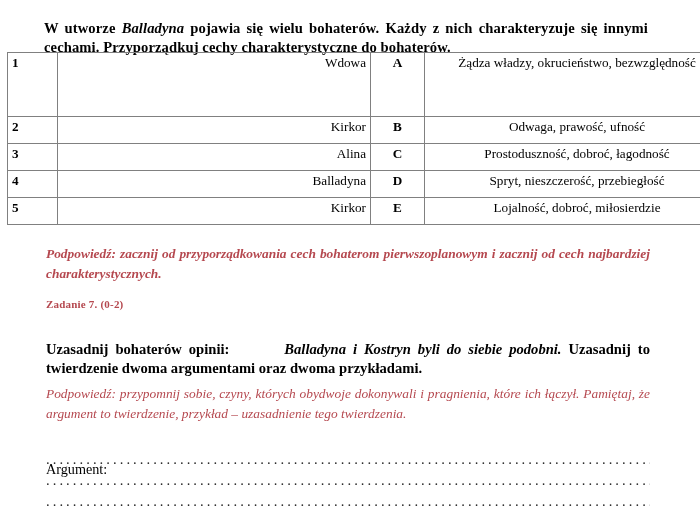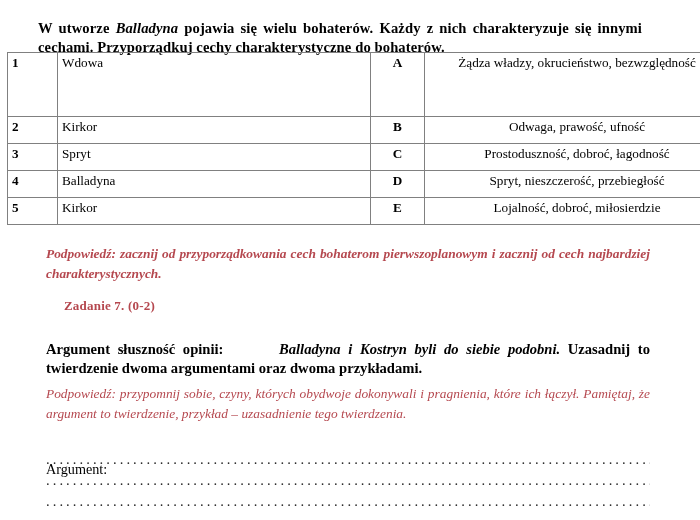--- a/index.html
+++ b/index.html
@@ -18,21 +18,21 @@
   .page {
     position: relative;
     width: 700px;
     height: 520px;
     box-sizing: border-box;
   }
 
   
   .intro {
     position: absolute;
-    left: 38px;
+    left: 44px;
     top: 4px;
     width: 604px;
     font-size: 14.6px;
     font-weight: bold;
     line-height: 1.33;
     text-align: justify;
     letter-spacing: 0.1px;
   }
   .intro .ital {
     font-style: italic;
@@ -48,21 +48,21 @@
     table-layout: fixed;
   }
   .match-table td {
     border: 1px solid #808080;
     font-size: 13.2px;
     padding: 2px 4px;
     vertical-align: top;
     line-height: 1.26;
   }
   .col-num  { width: 41px;  text-align: left;   font-weight: bold; padding-left: 7px; }
-  .col-name { width: 304px; text-align: left; }
+  .col-name { width: 304px; text-align: right; }
   .col-let  { width: 45px;  text-align: center; font-weight: bold; }
   .col-tr   { width: 296px; text-align: center; }
   .row-tall td { height: 59px; }
   .row-std  td { height: 22px; }
 
   
   .hint {
     position: absolute;
     left: 46px;
     width: 604px;
@@ -71,23 +71,23 @@
     line-height: 1.45;
     color: #b5484f;
     text-align: justify;
   }
   #hint-1 { top: 231px; font-weight: bold; }
   #hint-2 { top: 371px; }
 
   
   .task-heading {
     position: absolute;
-    left: 64px;
+    left: 46px;
     top: 298px;
-    font-size: 13px;
+    font-size: 11px;
     font-weight: bold;
     color: #b5484f;
     letter-spacing: 0.2px;
   }
 
   
   .task-text {
     position: absolute;
     left: 46px;
     top: 325px;
@@ -143,21 +143,21 @@
         <td class="col-tr">Żądza władzy, okrucieństwo, bezwzględność</td>
       </tr>
       <tr class="row-std">
         <td class="col-num">2</td>
         <td class="col-name">Kirkor</td>
         <td class="col-let">B</td>
         <td class="col-tr">Odwaga, prawość, ufność</td>
       </tr>
       <tr class="row-std">
         <td class="col-num">3</td>
-        <td class="col-name">Spryt</td>
+        <td class="col-name">Alina</td>
         <td class="col-let">C</td>
         <td class="col-tr">Prostoduszność, dobroć, łagodność</td>
       </tr>
       <tr class="row-std">
         <td class="col-num">4</td>
         <td class="col-name">Balladyna</td>
         <td class="col-let">D</td>
         <td class="col-tr">Spryt, nieszczerość, przebiegłość</td>
       </tr>
       <tr class="row-std">
@@ -167,21 +167,21 @@
         <td class="col-tr">Lojalność, dobroć, miłosierdzie</td>
       </tr>
     </tbody>
   </table>
 
   <p class="hint" id="hint-1">Podpowiedź: zacznij od przyporządkowania cech bohaterom pierwszoplanowym i zacznij od cech najbardziej charakterystycznych.</p>
 
   <div class="task-heading">Zadanie 7. (0-2)</div>
 
   <p class="task-text">
-    <span>Argument słuszność opinii: </span><span class="ital">Balladyna i Kostryn byli do siebie podobni.</span><span> Uzasadnij to twierdzenie dwoma argumentami oraz dwoma przykładami.</span>
+    <span>Uzasadnij bohaterów opinii: </span><span class="ital">Balladyna i Kostryn byli do siebie podobni.</span><span> Uzasadnij to twierdzenie dwoma argumentami oraz dwoma przykładami.</span>
   </p>
 
   <p class="hint" id="hint-2">Podpowiedź: przypomnij sobie, czyny, których obydwoje dokonywali i pragnienia, które ich łączył. Pamiętaj, że argument to twierdzenie, przykład – uzasadnienie tego twierdzenia.</p>
 
   <div class="answer-label">Argument:</div>
   <div class="dotline" id="dot-0">..............................................................................................................</div>
   <div class="dotline" id="dot-1">..............................................................................................................</div>
   <div class="dotline" id="dot-2">..............................................................................................................</div>
   <div class="dotline" id="dot-3">..............................................................................................................</div>
 

